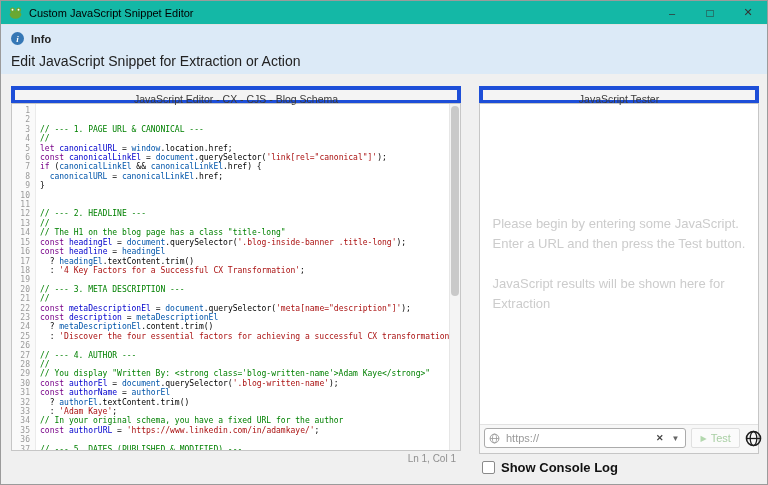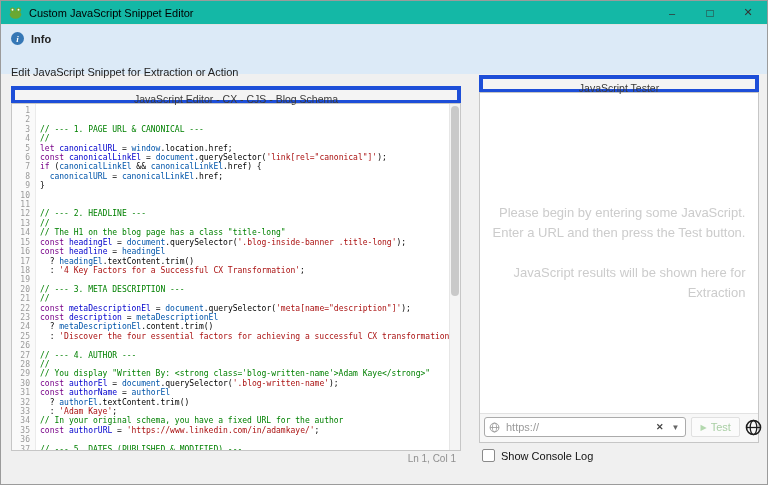--- a/index.html
+++ b/index.html
@@ -13,60 +13,60 @@
   .win-controls{margin-left:auto;display:flex;height:100%;}
   .win-btn{width:38px;height:100%;display:flex;align-items:center;justify-content:center;font-size:11px;color:#333;cursor:default;}
   .win-btn.maxi{font-size:12px;}
   .win-btn.close{font-size:11px;}
 
   
   .infobar{position:absolute;left:0;top:23px;width:100%;height:50px;background:#dceaf7;border-top:1px solid #e3e3e3;box-sizing:border-box;padding:7px 10px;}
   .info-row{display:flex;align-items:center;gap:7px;}
   .info-icon{width:13px;height:13px;border-radius:50%;background:#3577b5;color:#fff;font-size:9px;font-style:italic;font-weight:bold;display:inline-flex;align-items:center;justify-content:center;font-family:"Liberation Serif",serif;}
   .info-heading{font-size:11px;font-weight:bold;color:#222;}
-  .info-desc{margin-top:21px;font-size:11px;color:#222;}
+  .info-desc{margin-top:8px;font-size:14px;color:#222;}
 
   
   .panel-header{height:18px;line-height:18px;text-align:center;font-size:10.5px;color:#3a3a3a;background:#f4f4f4;border:4px solid #1d4ed8;box-sizing:border-box;}
   .left-panel{position:absolute;left:10px;top:85px;width:450px;}
-  .right-panel{position:absolute;left:478px;top:74px;width:280px;}
+  .right-panel{position:absolute;left:478px;top:85px;width:280px;}
 
   
   .editor{height:348px;margin-top:-1px;background:#fff;border:1px solid #c6c6c6;box-sizing:border-box;display:flex;overflow:hidden;}
   .gutter{width:24px;background:#fafafa;border-right:1px solid #ebebeb;box-sizing:border-box;padding:2px 5px 0 0;text-align:right;color:#9a9a9a;flex:none;}
   .gutter,.code{font-family:"DejaVu Sans Mono",monospace;font-size:8px;line-height:9.4px;}
   .code{flex:1;overflow:hidden;padding:2px 0 0 4px;white-space:pre;color:#000;}
   .vscrollbar{width:11px;flex:none;background:#f4f4f4;border-left:1px solid #e6e6e6;box-sizing:border-box;position:relative;}
   .vthumb{position:absolute;left:1px;top:2px;width:8px;height:190px;background:#c9c9c9;border-radius:4px;}
   .tok-c{color:#008000;}
   .tok-k{color:#770088;}
   .tok-d{color:#0000cc;}
   .tok-v{color:#0055aa;}
   .tok-s{color:#aa1111;}
   .tok-p{color:#000;}
   .statusbar{height:16px;line-height:16px;text-align:right;padding-right:5px;font-size:10px;color:#8f8f8f;}
 
   
   .tester-box{margin-top:-1px;height:351px;background:#fff;border:1px solid #c6c6c6;box-sizing:border-box;display:flex;flex-direction:column;}
-  .results{flex:1;display:flex;align-items:center;justify-content:center;text-align:right;overflow:hidden;}
+  .results{flex:1;display:flex;align-items:center;justify-content:center;text-align:left;overflow:hidden;}
   .placeholder{font-size:13px;line-height:20px;color:#cccccc;padding:0 8px;}
   .ph-gap{height:20px;}
   .controls-row{height:26px;flex:none;display:flex;align-items:center;gap:5px;padding:0 4px 2px 4px;background:#f7f7f7;border-top:1px solid #e2e2e2;}
   .url-group{flex:1;height:20px;background:#fff;border:1px solid #ababab;border-radius:3px;box-sizing:border-box;display:flex;align-items:center;padding:0 4px;gap:4px;}
   .url-input{flex:1;border:none;outline:none;font-size:11px;color:#333;min-width:10px;background:transparent;font-family:"Liberation Sans",sans-serif;}
   .url-input::placeholder{color:#9a9a9a;}
   .url-clear{font-size:9px;font-weight:bold;color:#444;padding:0 2px;cursor:default;}
   .url-caret{font-size:8px;color:#666;padding:0 2px;cursor:default;}
   .test-btn{height:20px;border:1px solid #e0e0e0;background:#fbfbfb;border-radius:2px;display:flex;align-items:center;gap:4px;padding:0 8px;font-family:"Liberation Sans",sans-serif;}
   .play{font-size:8px;color:#b3d8ae;}
   .test-label{font-size:11px;color:#a9cfa4;}
   .browser-globe{display:inline-flex;align-items:center;justify-content:center;width:20px;}
   .console-row{margin-top:6px;display:flex;align-items:center;gap:6px;padding-left:3px;}
   .checkbox{width:11px;height:11px;background:#fff;border:1px solid #8a8a8a;border-radius:2px;display:inline-block;}
-  .checkbox-label{font-size:11px;color:#111;}
+  .checkbox-label{font-size:13px;color:#111;font-weight:bold;}
 </style>
 </head>
 <body>
 
 <div class="window">
 
   <div class="titlebar">
     <span class="app-icon">
       <svg width="15" height="15" viewBox="0 0 16 16">
         <ellipse cx="8" cy="10.2" rx="6.2" ry="4.4" fill="#6aa832"></ellipse>

